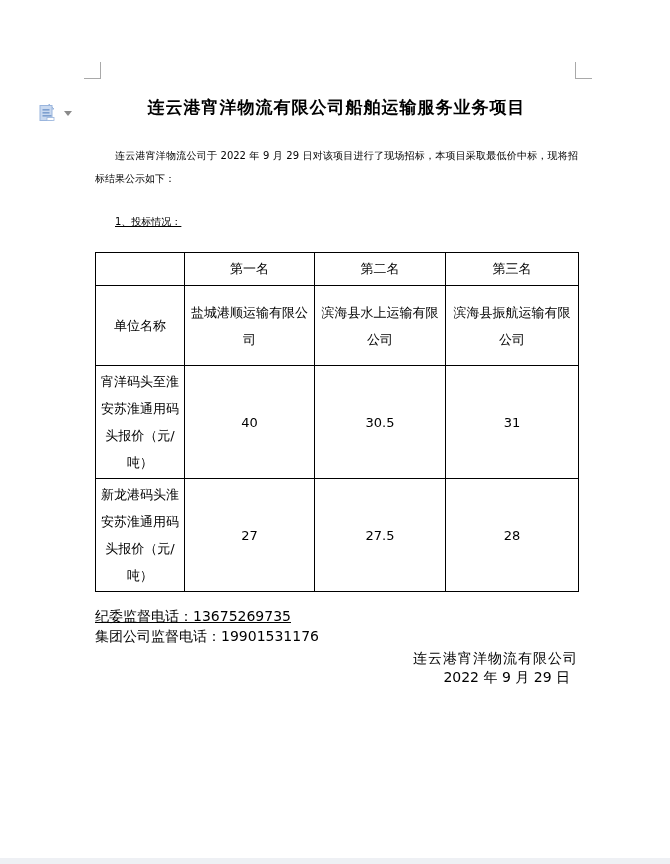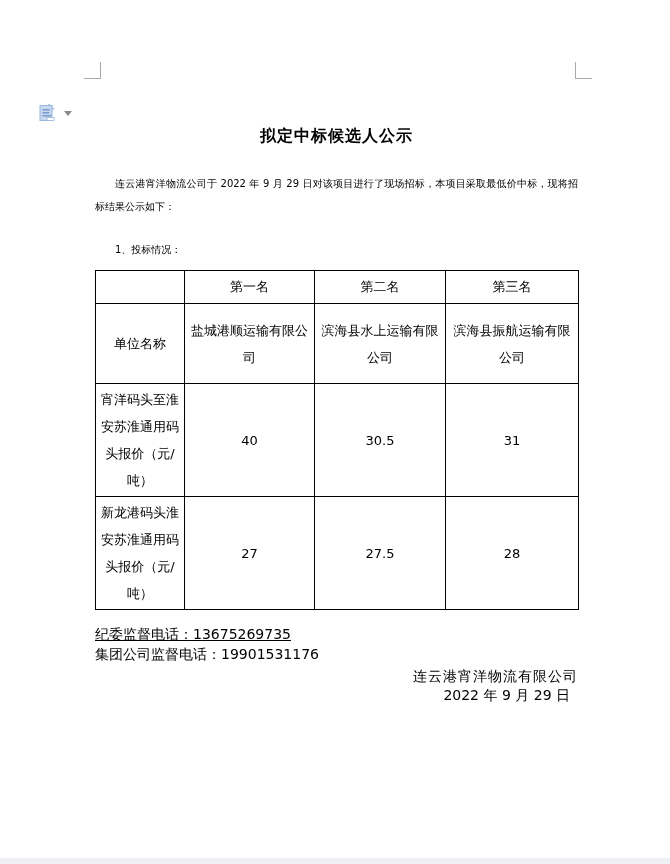--- a/index.html
+++ b/index.html
@@ -23,23 +23,23 @@
   .paste-caret { width: 0; height: 0; border-left: 4px solid transparent; border-right: 4px solid transparent; border-top: 5px solid #8a8a8a; margin-top: 2px; }
 
   .content { position: absolute; left: 95px; top: 96px; width: 483px; }
 
   .title    { font-size: 17px; font-weight: bold; text-align: center; letter-spacing: 1px; line-height: 22px; }
   .subtitle { font-size: 16px; font-weight: bold; text-align: center; letter-spacing: 1px; margin-top: 30px; line-height: 20px; }
 
   .para  { font-size: 10px; line-height: 23px; text-align: justify; }
   .indent{ text-indent: 2em; }
   .intro { margin-top: 26px; }
-  .sec1  { margin-top: 20px; }
+  .sec1  { margin-top: 20px; text-decoration: underline; }
 
-  table.bid { border-collapse: collapse; table-layout: fixed; width: 483px; margin-top: 9px; font-size: 13px; }
+  table.bid { border-collapse: collapse; table-layout: fixed; width: 483px; margin-top: 19px; font-size: 13px; }
   table.bid td { border: 1px solid #000; text-align: center; vertical-align: middle; padding: 2px 4px; line-height: 27px; }
   tr.hrow td { height: 33px; line-height: 18px; }
   tr.r-name td { height: 80px; }
   tr.r-p1 td { height: 89px; }
   tr.r-p2 td { height: 99px; }
   td.lblc { text-align: left; text-align: justify; line-height: 24px; padding: 4px 7px; }
   td.namec { line-height: 28px; padding: 2px 12px; }
 
   .sec2 { margin-top: 4px; line-height: 22px; }
   .sec3 { margin-top: 2px; line-height: 24px; }
@@ -65,21 +65,21 @@
       <rect x="6.5" y="8" width="7" height="1.6" fill="#7d9fcf"></rect>
       <rect x="6.5" y="11" width="7" height="1.6" fill="#7d9fcf"></rect>
       <rect x="6.5" y="14" width="9" height="1.6" fill="#7d9fcf"></rect>
       <rect x="11" y="16.5" width="7" height="3" fill="#ffffff" stroke="#9ab5dd" stroke-width="0.8"></rect>
     </svg>
     <span class="paste-caret"></span>
   </div>
 
   <div class="content">
 
-    <div class="subtitle">拟定中标候选人公示</div>
+    <div class="title">连云港宵洋物流有限公司船舶运输服务业务项目</div>
 
     <p class="para indent intro">连云港宵洋物流公司于 2022 年 9 月 29 日对该项目进行了现场招标，本项目采取最低价中标，现将招标结果公示如下：</p>
     <p class="para indent sec1">1、投标情况：</p>
 
     <table class="bid">
       <colgroup>
         <col style="width:89px">
           <col style="width:130px">
           <col style="width:131px">
           <col style="width:133px">

